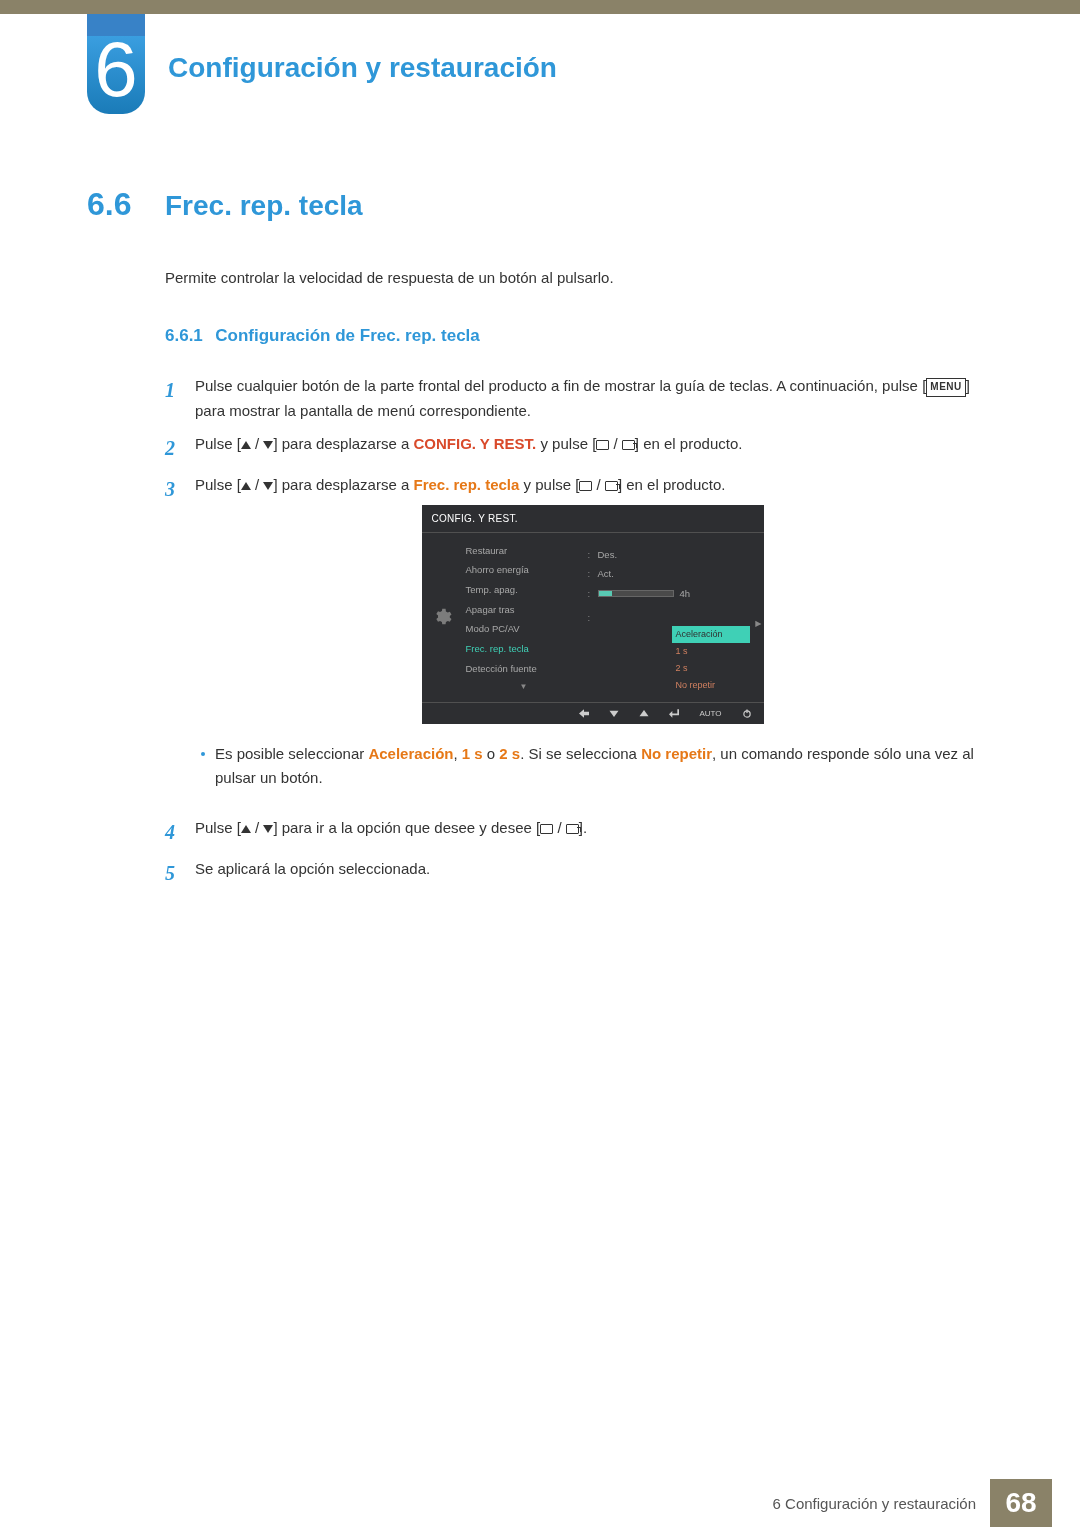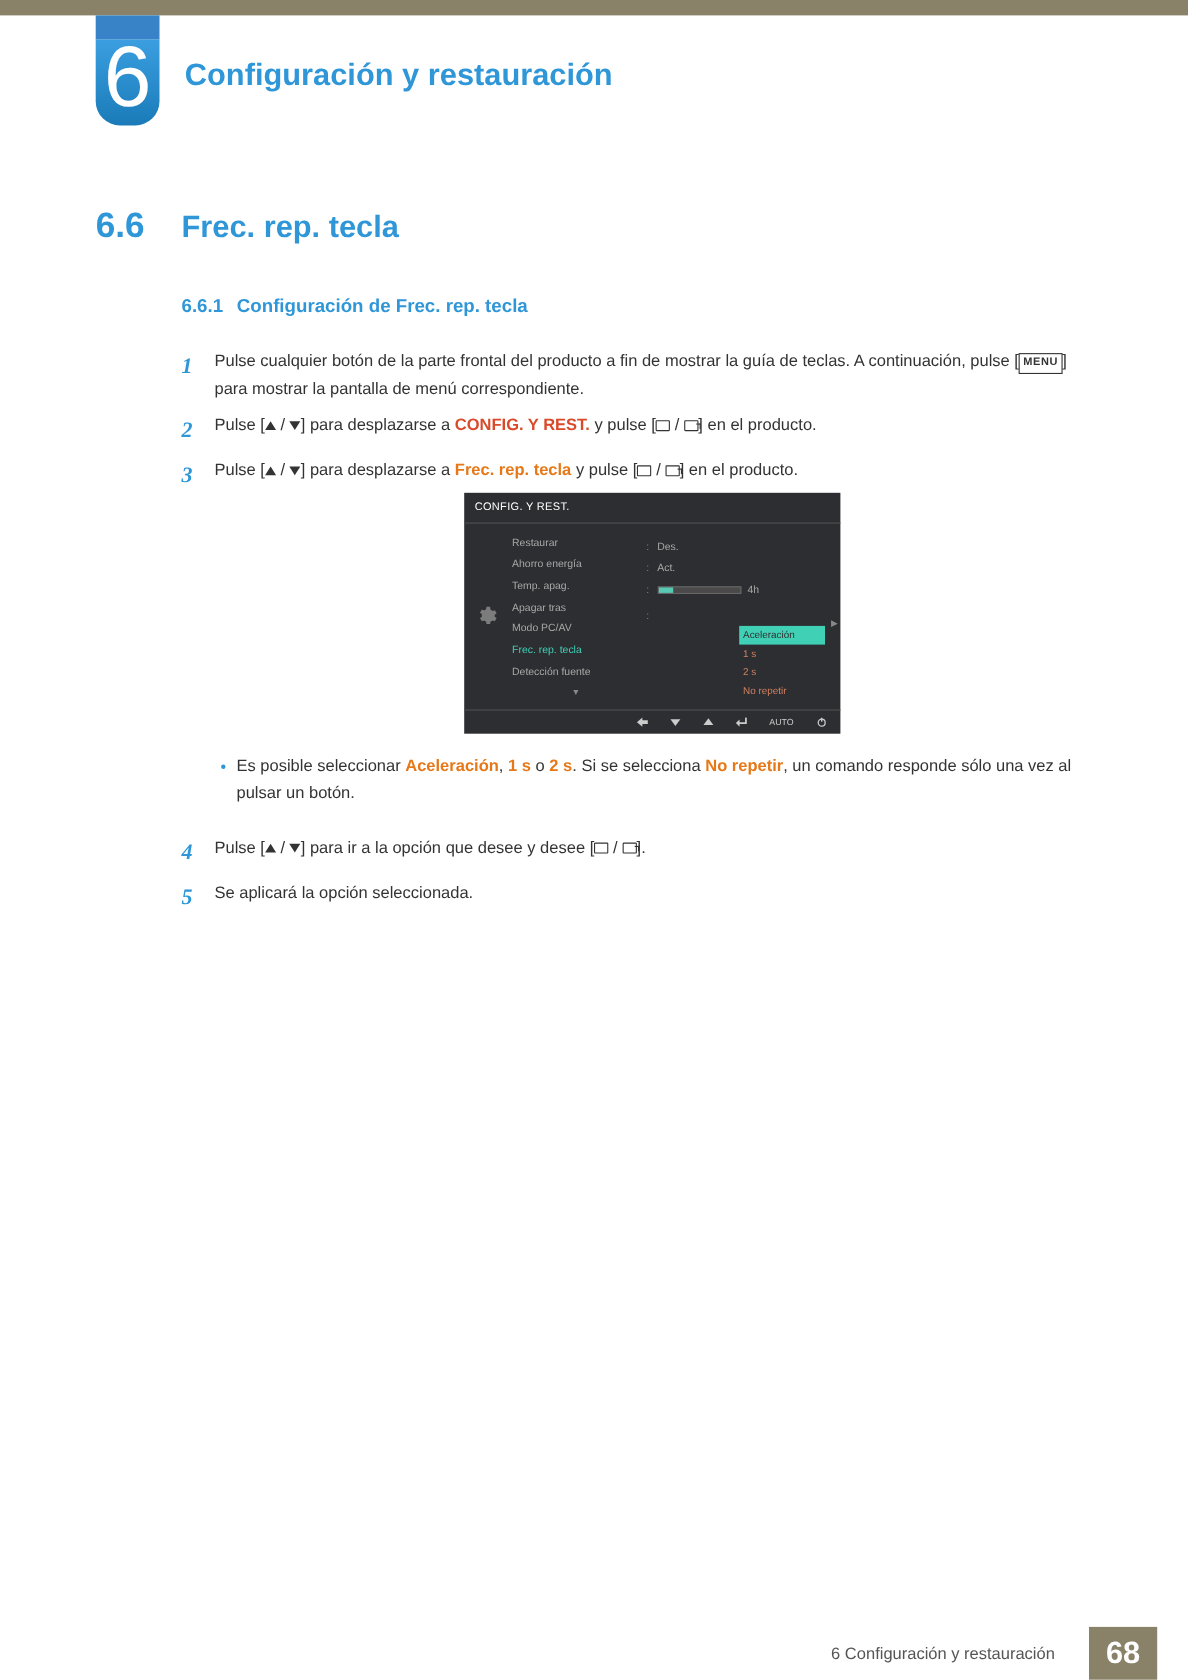--- a/index.html
+++ b/index.html
@@ -279,21 +279,21 @@
     justify-content: flex-end;
     align-items: stretch;
   }
   .footer-inner {
     display: flex;
     align-items: center;
   }
   .footer-text {
     font-size: 15px;
     color: #555;
-    padding-right: 31px;
+    padding-right: 14px;
   }
   .footer-page {
     background: #8a8268;
     color: #fff;
     font-size: 28px;
     font-weight: bold;
     width: 62px;
     display: flex;
     align-items: center;
     justify-content: center;
@@ -314,20 +314,21 @@
 
 <div class="chapter-title">Configuración y restauración</div>
 
 <div class="content">
 
   <div class="section-row">
     <div class="section-num">6.6</div>
     <div class="section-title">Frec. rep. tecla</div>
   </div>
 
+  <div class="section-desc">Permite controlar la velocidad de respuesta de un botón al pulsarlo.</div>
 
   <div class="subsection-row">
     <span class="subsection-num">6.6.1</span>
     <span class="subsection-title">Configuración de Frec. rep. tecla</span>
   </div>
 
   <div class="steps">
 
     <div class="step">
       <div class="step-num">1</div>

